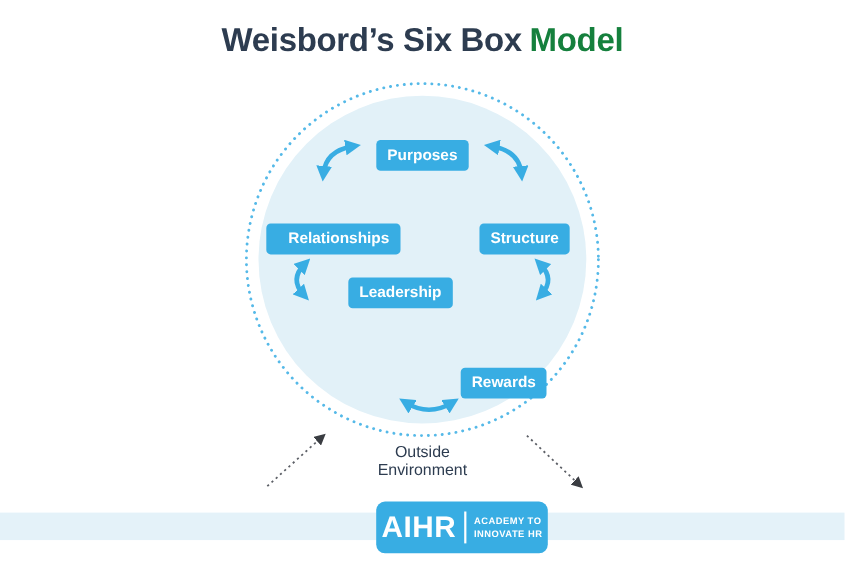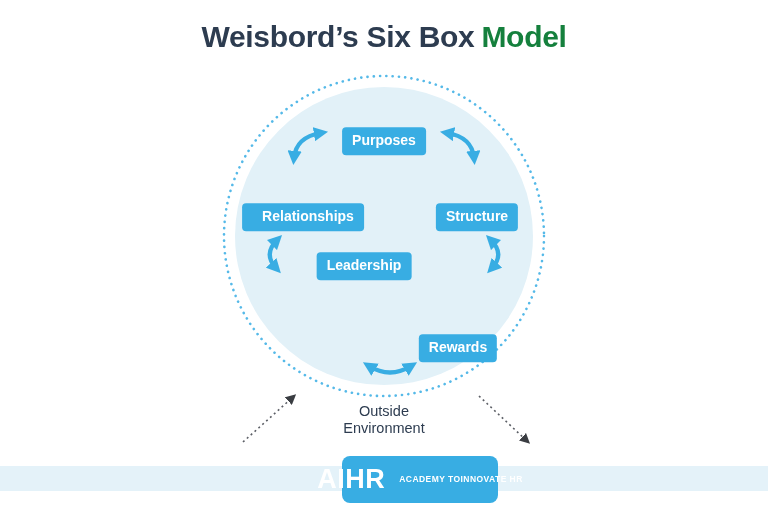--- a/index.html
+++ b/index.html
@@ -102,21 +102,21 @@
     letter-spacing: 0.5px;
     line-height: 1;
   }
   .aihr-logo .logo-divider {
     width: 2px;
     height: 29px;
     background: #ffffff;
   }
   .aihr-logo .logo-tagline {
     display: flex;
-    flex-direction: row;
+    flex-direction: column;
     justify-content: center;
   }
   .aihr-logo .logo-tagline span {
     color: #ffffff;
     font-size: 8.5px;
     font-weight: 700;
     letter-spacing: 0.45px;
     line-height: 1.3;
     white-space: nowrap;
   }

